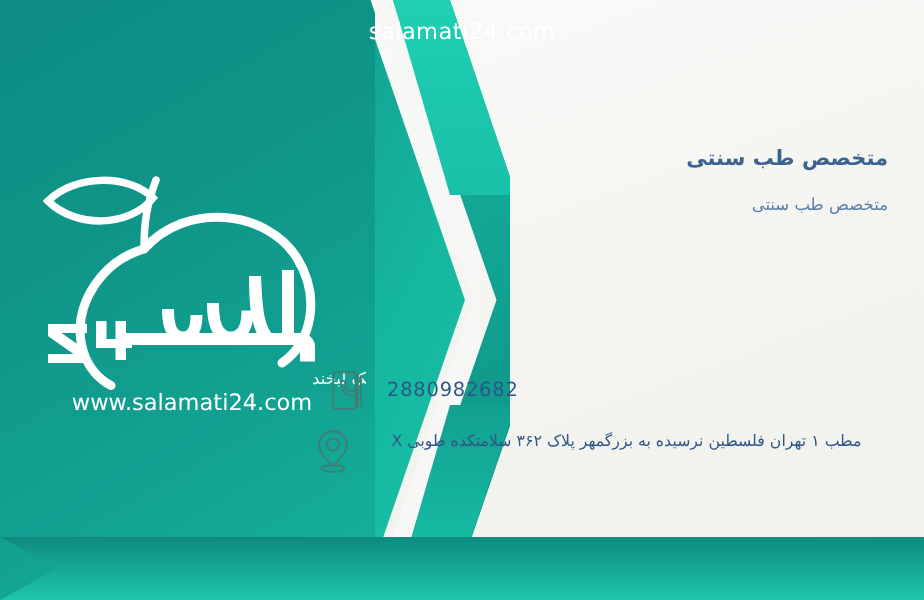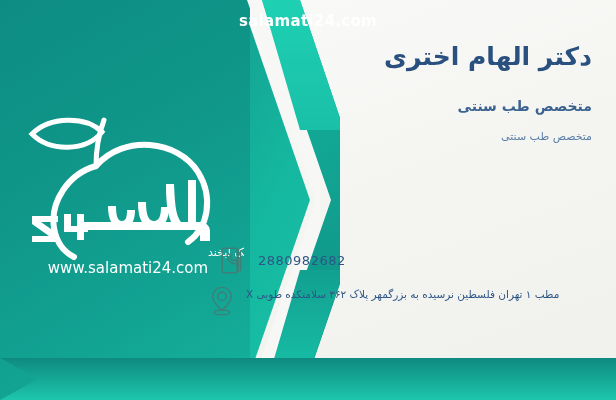--- a/index.html
+++ b/index.html
@@ -169,21 +169,21 @@
 
   
   .row-address {
     position: absolute;
     right: 18px;
     top: 286px;
     width: 390px;
     display: flex;
     flex-direction: row-reverse;
     align-items: flex-start;
-    gap: 10px;
+    gap: 25px;
     direction: rtl;
   }
   .row-address .txt {
     font-size: 10.5px;
     line-height: 16px;
     color: #2e5686;
     text-align: right;
     max-width: 330px;
     direction: rtl;
   }
@@ -212,21 +212,21 @@
     left: 0;
     right: 0;
     top: 0;
     height: 42px;
     display: flex;
     align-items: center;
     justify-content: center;
   }
   .bottom-bar-inner .site {
     font-size: 15px;
-    font-weight: bold;
+    font-weight: normal;
     color: #ffffff;
     letter-spacing: 0.3px;
     direction: ltr;
   }
 </style>
 </head>
 <body>
 
 <div class="card">
 
@@ -264,21 +264,20 @@
       </g>
 
       <g fill="#ffffff">
         <text x="196" y="146" font-family="DejaVu Sans, Liberation Sans, sans-serif" font-size="11" text-anchor="end" direction="rtl">براحتی یک لبخند</text>
       </g>
 
       <text x="116" y="163" fill="#ffffff" font-family="DejaVu Sans, Liberation Sans, sans-serif" font-size="15" text-anchor="middle">www.salamati24.com</text>
     </svg>
   </div>
 
-  <div class="doctor-name">دکتر الهام اختری</div>
 
   <div class="specialty-main">متخصص طب سنتی</div>
   <div class="specialty-sub">متخصص طب سنتی</div>
 
   <div class="row-phone">
     <span class="icon-box">
       <svg width="22" height="27" viewBox="0 0 22 27" fill="none" xmlns="http://www.w3.org/2000/svg">
         <rect x="1.2" y="1.2" width="15" height="24.5" rx="1.6" stroke="#3f7f78" stroke-width="1.4" fill="none"></rect>
         <line x1="17.4" y1="2" x2="17.4" y2="25" stroke="#3f7f78" stroke-width="1.3"></line>
         <line x1="19.6" y1="3.2" x2="19.6" y2="24" stroke="#3f7f78" stroke-width="1.3"></line>

